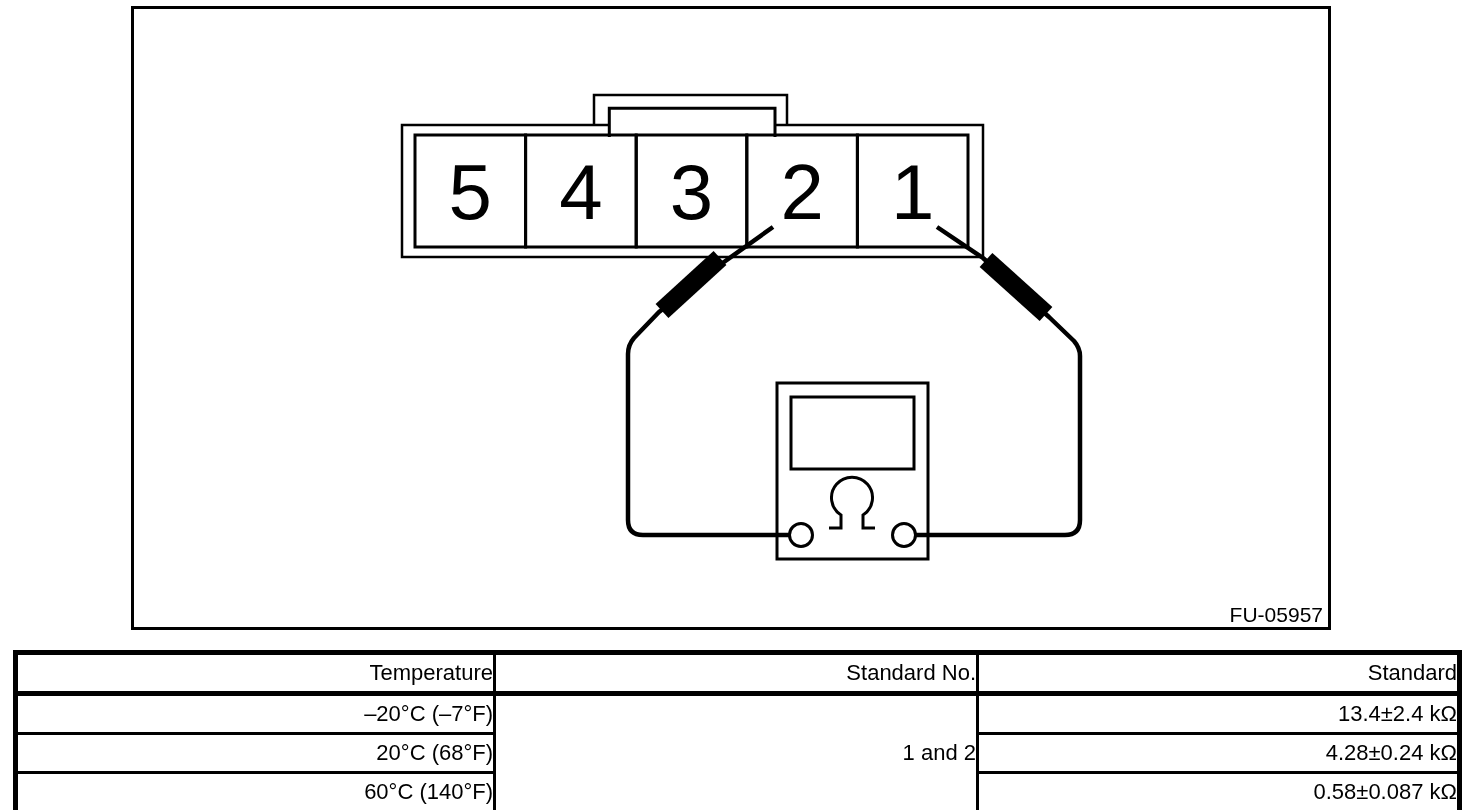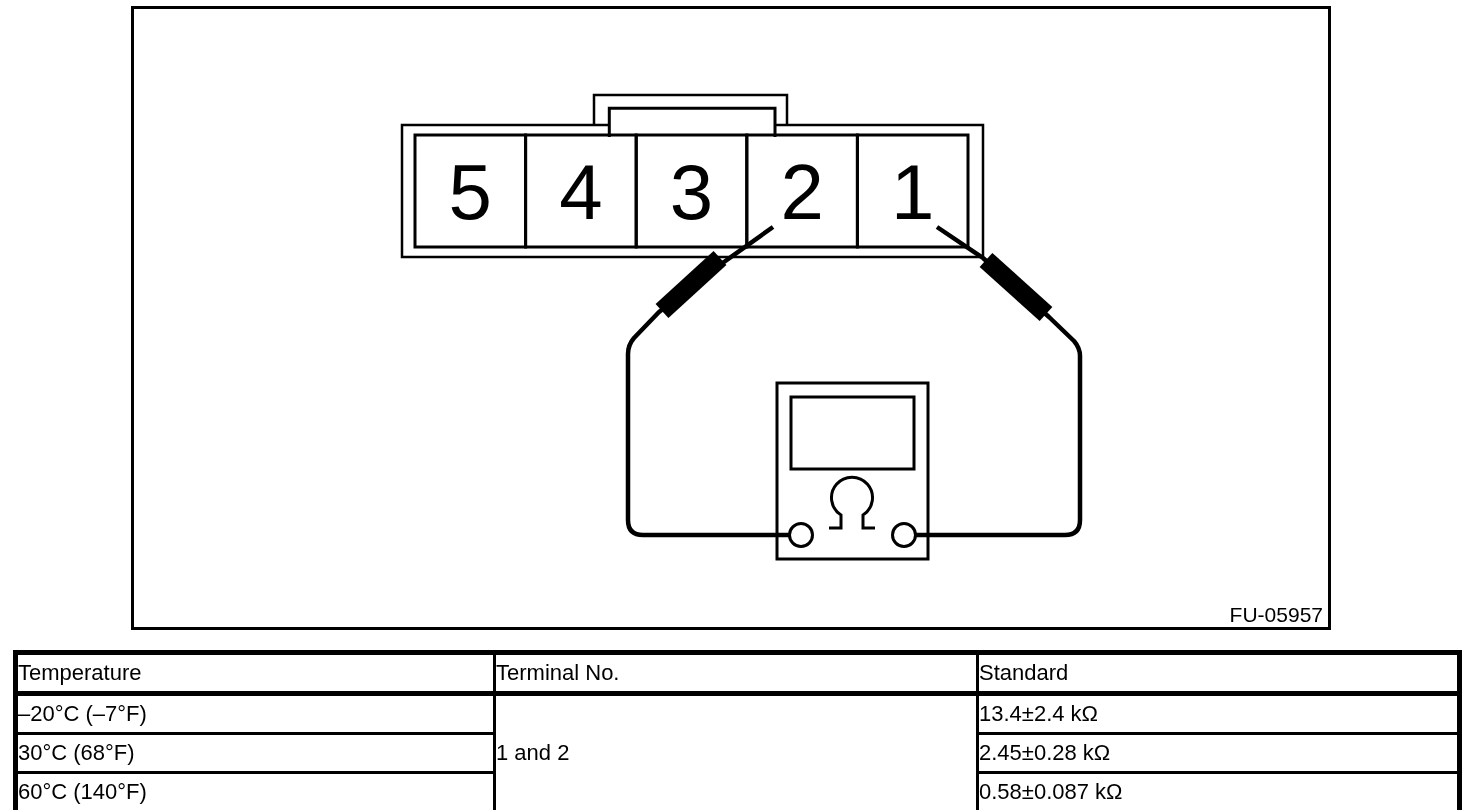--- a/index.html
+++ b/index.html
@@ -39,21 +39,21 @@
   .spec-table { border-width: 5px; }
   .spec-table th {
     font-weight: normal;
     height: 36px;
     border-bottom-width: 5px;
   }
   .spec-table td {
     height: 36px;
   }
   .spec-table th, .spec-table td {
-    text-align: left;
+    text-align: right;
     vertical-align: middle;
     padding: 0;
     white-space: nowrap;
   }
 </style>
 </head>
 <body>
 
 <div class="figure-frame"></div>
 
@@ -107,32 +107,32 @@
 
 <table class="spec-table">
   <colgroup>
     <col style="width:479px">
     <col style="width:483px">
     <col style="width:482px">
   </colgroup>
   <thead>
     <tr>
       <th>Temperature</th>
-      <th>Terminal No.</th>
+      <th>Standard No.</th>
       <th>Standard</th>
     </tr>
   </thead>
   <tbody>
     <tr>
       <td>–20°C (–7°F)</td>
       <td rowspan="3">1 and 2</td>
       <td>13.4±2.4 kΩ</td>
     </tr>
     <tr>
-      <td>30°C (68°F)</td>
-      <td>2.45±0.28 kΩ</td>
+      <td>20°C (68°F)</td>
+      <td>4.28±0.24 kΩ</td>
     </tr>
     <tr>
       <td>60°C (140°F)</td>
       <td>0.58±0.087 kΩ</td>
     </tr>
   </tbody>
 </table>
 
 </body></html>

